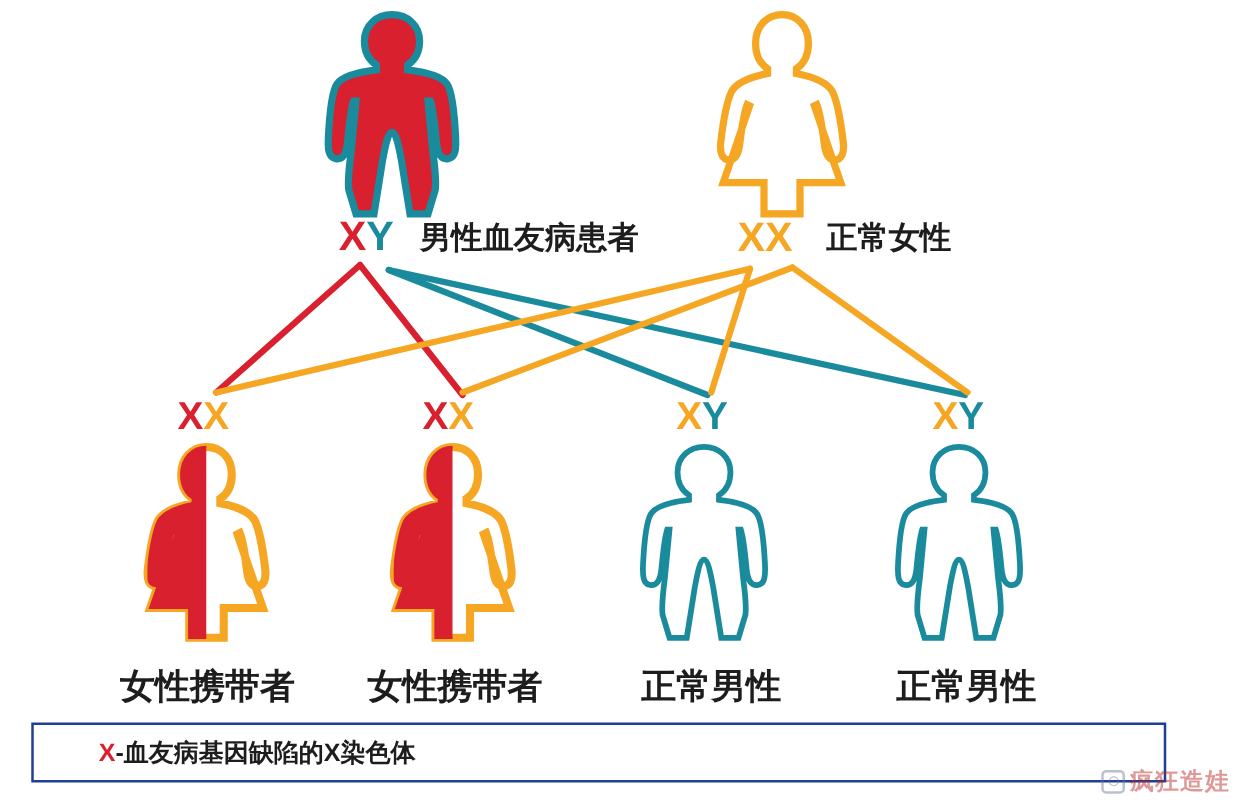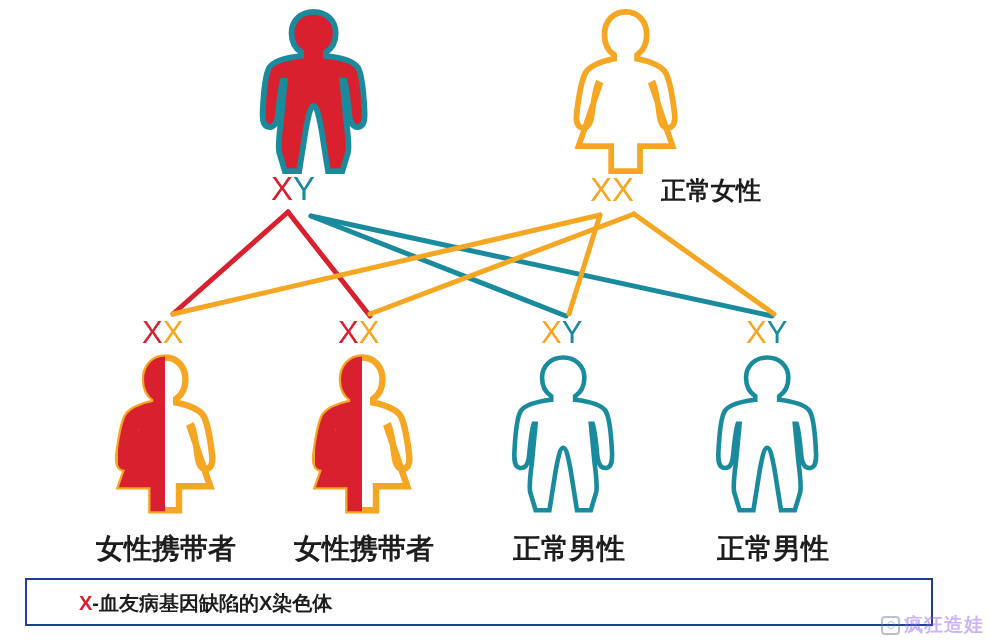--- a/index.html
+++ b/index.html
@@ -25,21 +25,21 @@
     left: 0;
     top: 0;
     width: 990px;
     height: 642px;
   }
 
   
   .genotype {
     position: absolute;
     font-family: "Liberation Sans", "DejaVu Sans", sans-serif;
-    font-weight: 400;
+    font-weight: 700;
     letter-spacing: 0px;
     white-space: nowrap;
     line-height: 1;
     user-select: none;
   }
   .genotype.parent { font-size: 33px; }
   .genotype.child  { font-size: 31px; }
 
   
   .caption {
@@ -85,21 +85,21 @@
 
   
   #watermark {
     position: absolute;
     right: 6px;
     bottom: 4px;
     display: flex;
     align-items: center;
     gap: 4px;
     opacity: 0.45;
-    color: #8b5cf6;
+    color: #b91c1c;
     font-size: 19px;
     font-weight: 700;
     letter-spacing: 1px;
     font-family: "Liberation Sans", "DejaVu Sans", sans-serif;
     pointer-events: none;
   }
   #watermark .wm-logo {
     width: 19px;
     height: 19px;
     border: 2px solid #6b7694;
@@ -249,20 +249,21 @@
     </g>
 
     <g transform="translate(712,352) scale(0.92)">
       <use href="#male-shape" fill="#ffffff" stroke="#1a8b9d" stroke-width="5"></use>
     </g>
   </svg>
 
   <div class="genotype parent" id="gt-father" style="left:271px; top:172px;">
     <span style="color: rgb(216, 32, 47);">X</span><span style="color: rgb(26, 139, 157);">Y</span>
   </div>
+  <div class="caption parent-caption" id="cap-father" style="left: 336px; top: 178px; color: rgb(29, 29, 29);">男性血友病患者</div>
 
   <div class="genotype parent" id="gt-mother" style="left:590px; top:173px;">
     <span style="color: rgb(245, 166, 35);">X</span><span style="color: rgb(245, 166, 35);">X</span>
   </div>
   <div class="caption parent-caption" id="cap-mother" style="left: 661px; top: 178px; color: rgb(29, 29, 29);">正常女性</div>
 
   <div class="genotype child" id="gt-child-1" style="left:142px; top:317px;">
     <span style="color: rgb(216, 32, 47);">X</span><span style="color: rgb(245, 166, 35);">X</span>
   </div>
   <div class="genotype child" id="gt-child-2" style="left:338px; top:317px;">

